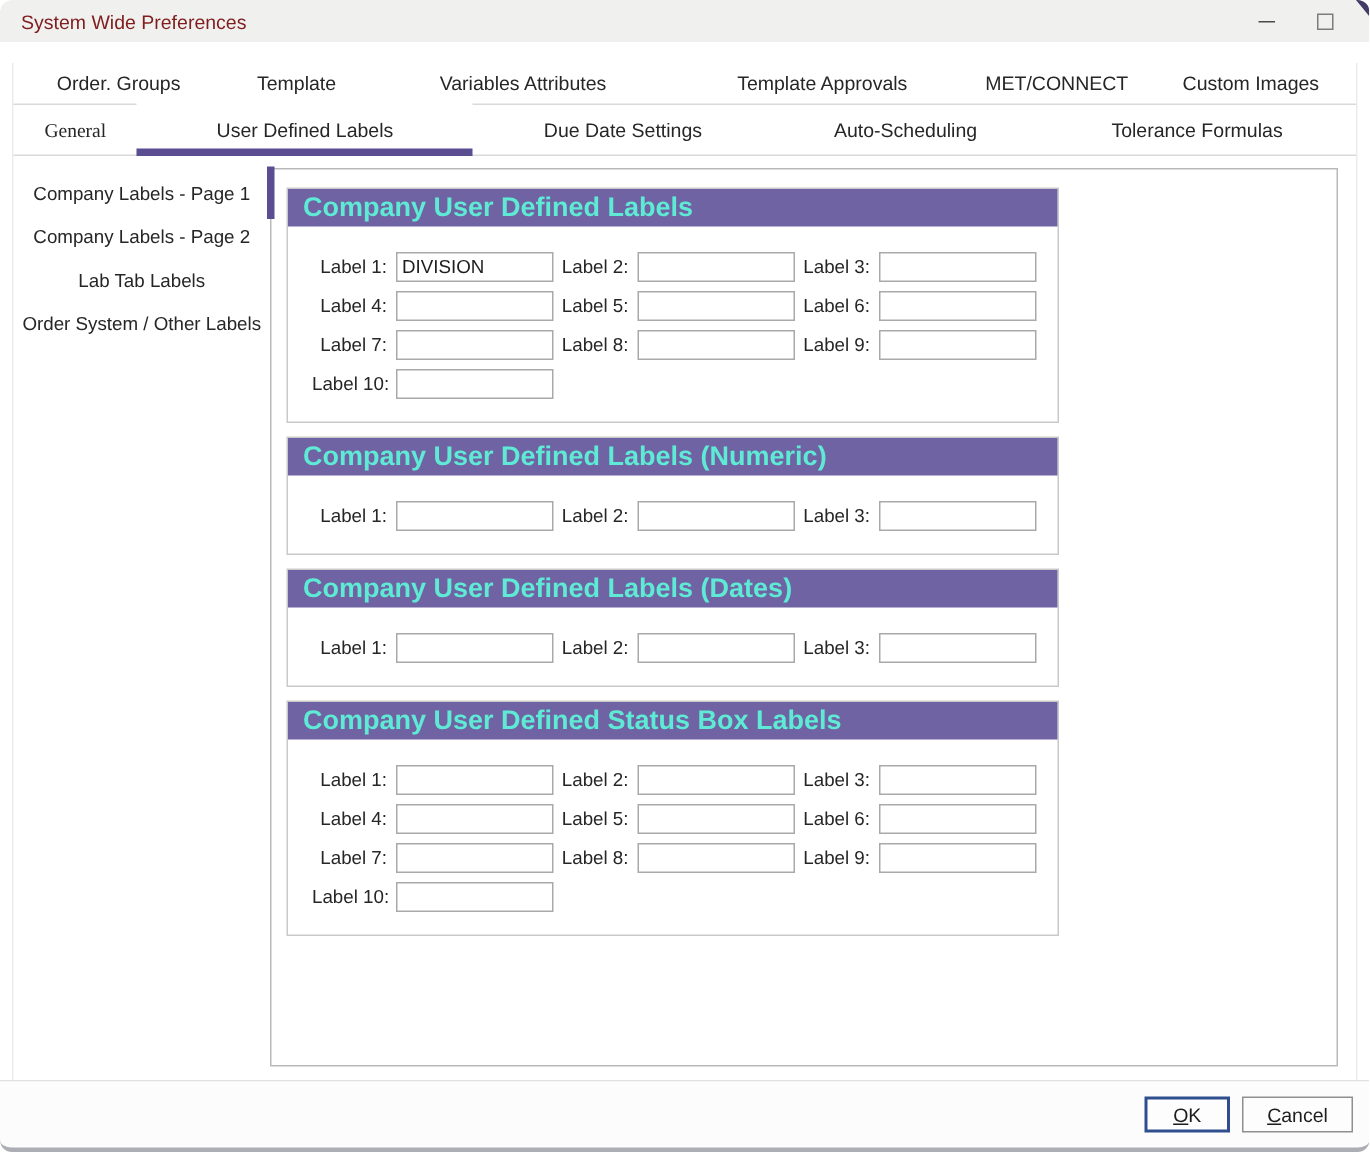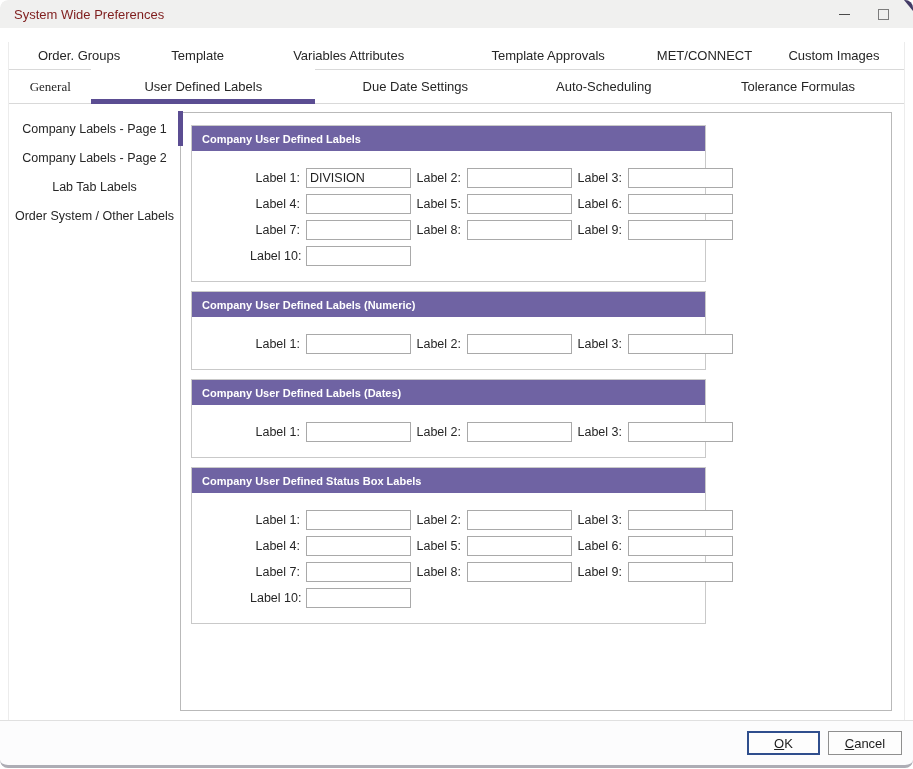--- a/index.html
+++ b/index.html
@@ -22,30 +22,30 @@
   .tabs-row2 .tab.selected::after{content:"";position:absolute;left:0;right:0;bottom:-1px;height:5px;background:var(--sel,#5B4D92);}
   .row1-mask{position:absolute;background:#fff;height:2px;z-index:2;}
   
   .content{display:flex;height:616px;}
   .sidebar{width:171px;padding-top:10px;}
   .sidebar-item{height:29px;display:flex;align-items:center;justify-content:center;font-size:12.5px;position:relative;white-space:nowrap;cursor:default;}
   .sidebar-item.selected::after{content:"";position:absolute;right:-3px;top:-3px;height:35px;width:5px;background:var(--sel,#5B4D92);z-index:3;}
   .main-panel{width:712px;height:599px;margin-top:8px;border:1px solid #B9B9B9;padding:12px 0 0 10px;background:#fff;}
   
   .section{width:515px;border:1px solid #C9C9C9;margin-bottom:9px;background:#fff;}
-  .section-header{height:25px;background:var(--hdr,#6F63A3);color:#ffffff;font-weight:bold;font-size:11px;display:flex;align-items:center;padding-left:10px;}
+  .section-header{height:25px;background:var(--hdr,#6F63A3);color:#5eead4;font-weight:bold;font-size:18px;display:flex;align-items:center;padding-left:10px;}
   .section-body{padding:17px 14px 15px 16px;}
   .fields{display:grid;grid-template-columns:repeat(3,161px);row-gap:6px;}
   .field{display:flex;align-items:center;height:20px;}
-  .field-label{min-width:50px;text-align:right;margin-right:6px;font-size:12.5px;white-space:nowrap;margin-left:42px;}
+  .field-label{min-width:50px;text-align:right;margin-right:6px;font-size:12.5px;white-space:nowrap;}
   .field input{width:105px;height:20px;border:1px solid #A9A9A9;font:12.5px "Liberation Sans","DejaVu Sans",sans-serif;padding:0 3px;color:#1d1d1d;background:#fff;outline:none;}
   
   .footer{height:48px;border-top:1px solid #E0E0E0;background:#FCFCFD;display:flex;justify-content:flex-end;align-items:center;gap:8px;padding-right:11px;border-bottom:3px solid #ADADB5;border-radius:0 0 8px 8px;}
   .btn{height:24px;font:13px "Liberation Sans","DejaVu Sans",sans-serif;background:#FDFDFD;color:#1d1d1d;cursor:default;}
-  .btn-ok{width:73px;border:2px solid var(--okb,#2F4E8D);}
+  .btn-ok{width:57px;border:2px solid var(--okb,#2F4E8D);}
   .btn-cancel{width:74px;border:1px solid #8F8F8F;}
 </style>
 </head>
 <body>
 
 <div class="window">
 
   <div class="titlebar">
     <span class="title">System Wide Preferences</span>
     <div class="win-controls">

